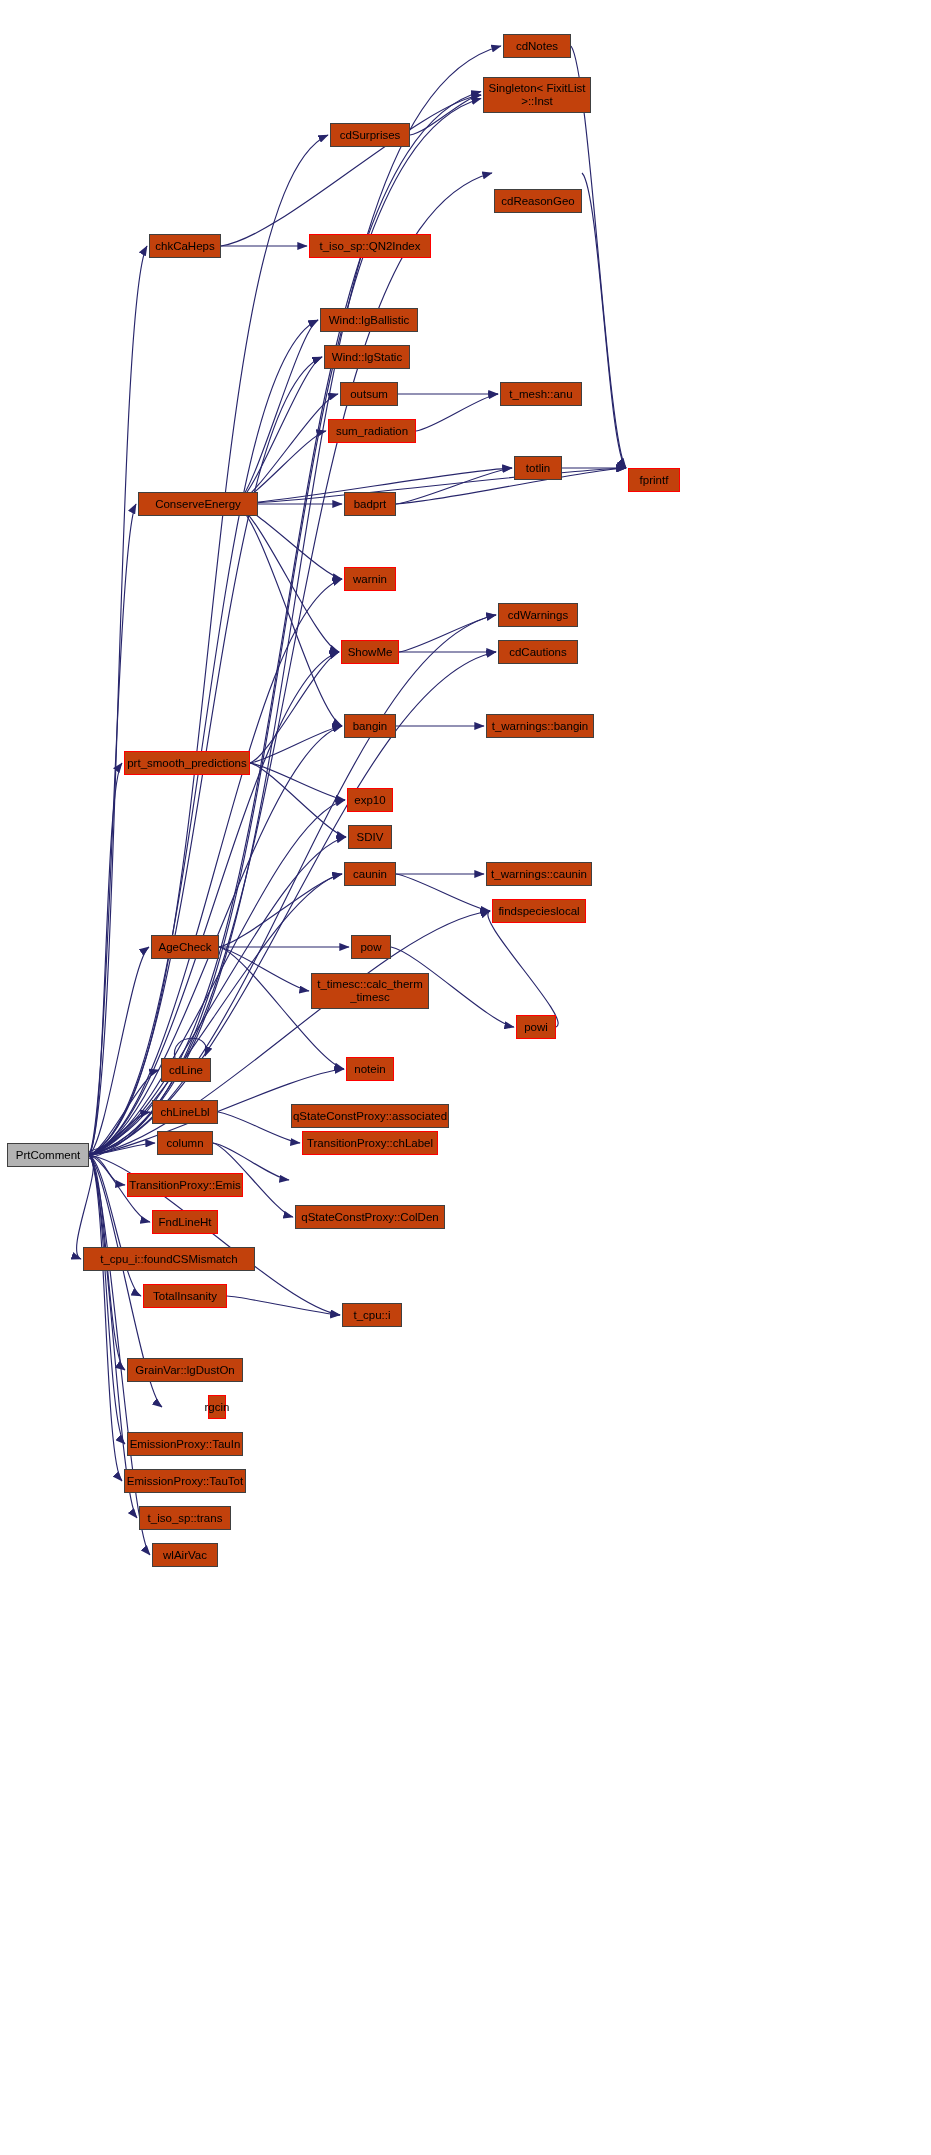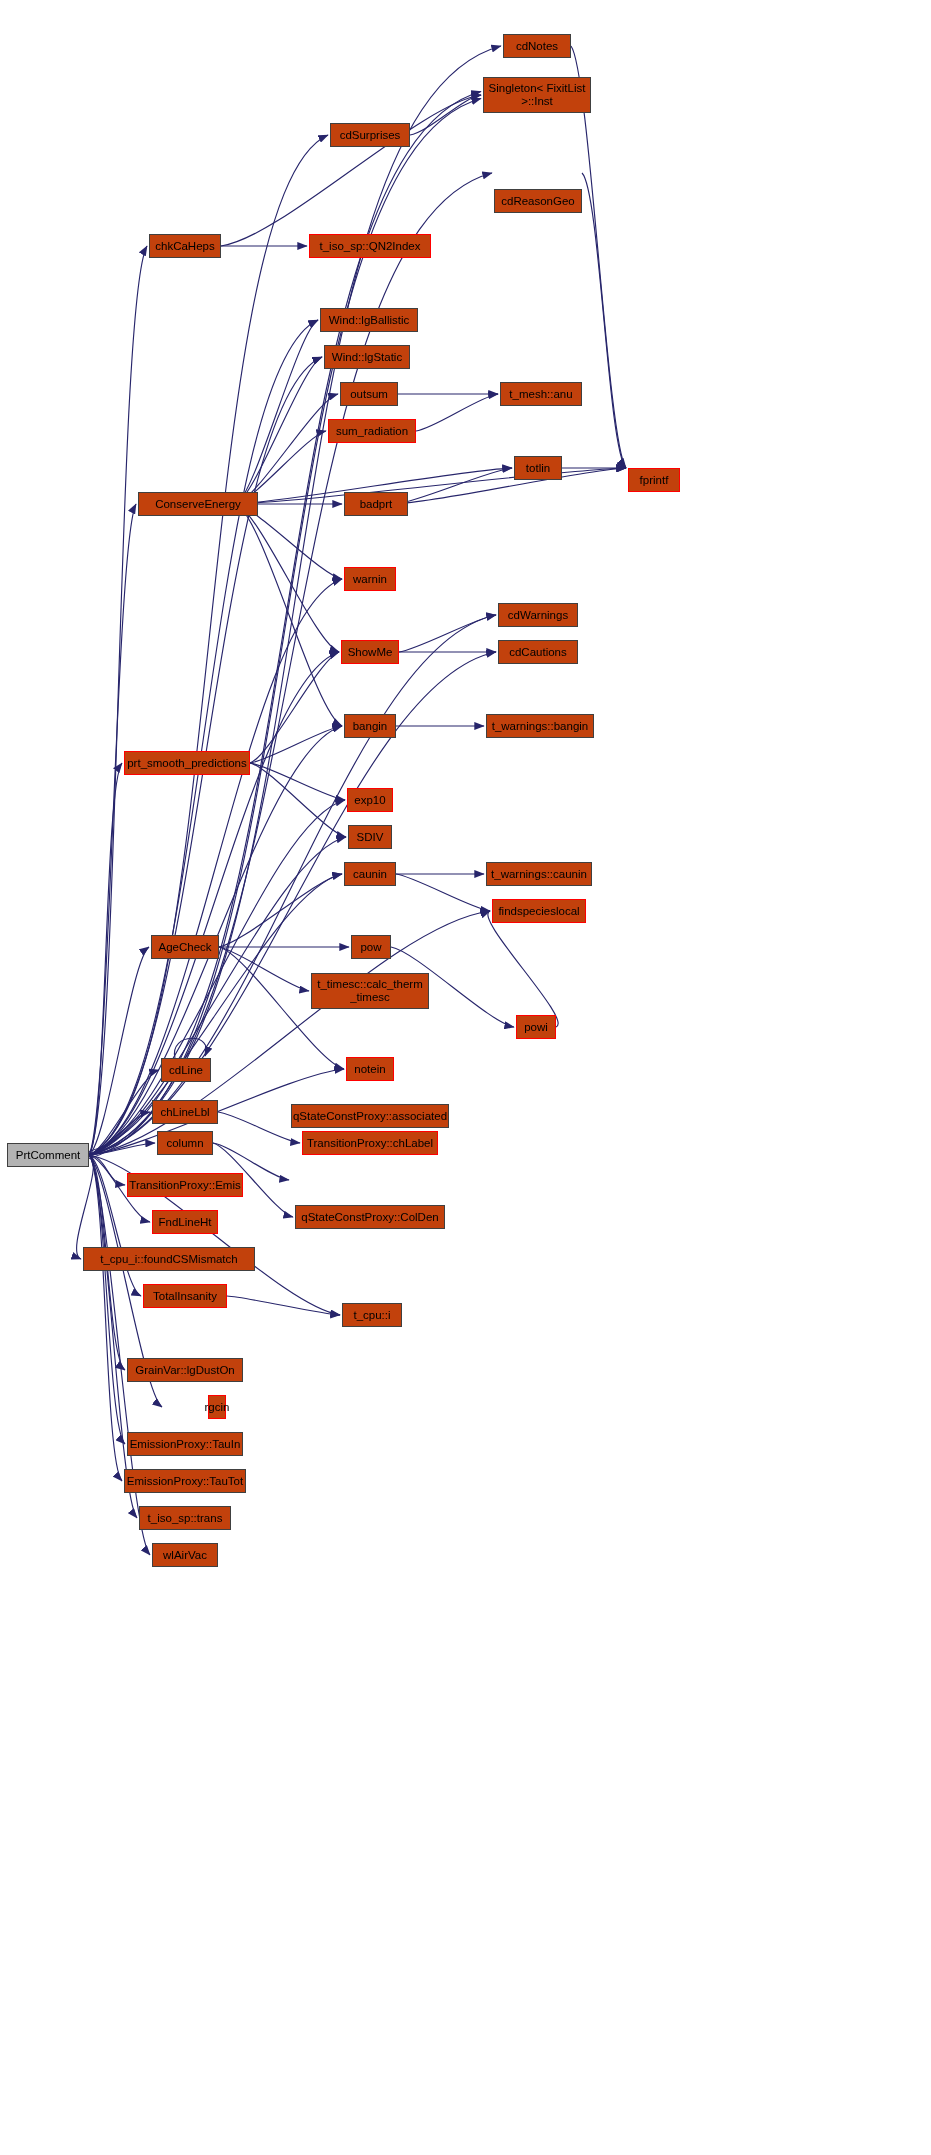--- a/index.html
+++ b/index.html
@@ -142,21 +142,21 @@
       <div class="node" style="left: 149px; top: 234px; width: 72px; height: 24px;"><span>chkCaHeps</span></div>
       <div class="node red" style="left: 309px; top: 234px; width: 122px; height: 24px;"><span>t_iso_sp::QN2Index</span></div>
       <div class="node" style="left: 320px; top: 308px; width: 98px; height: 24px;"><span>Wind::lgBallistic</span></div>
       <div class="node" style="left: 324px; top: 345px; width: 86px; height: 24px;"><span>Wind::lgStatic</span></div>
       <div class="node" style="left: 340px; top: 382px; width: 58px; height: 24px;"><span>outsum</span></div>
       <div class="node" style="left: 500px; top: 382px; width: 82px; height: 24px;"><span>t_mesh::anu</span></div>
       <div class="node red" style="left: 328px; top: 419px; width: 88px; height: 24px;"><span>sum_radiation</span></div>
       <div class="node" style="left: 514px; top: 456px; width: 48px; height: 24px;"><span>totlin</span></div>
       <div class="node red" style="left: 628px; top: 456px; width: 52px; height: 24px; margin-top: 12px;"><span>fprintf</span></div>
       <div class="node" style="left: 138px; top: 492px; width: 120px; height: 24px;"><span>ConserveEnergy</span></div>
-      <div class="node" style="left: 344px; top: 492px; width: 64px; height: 24px;"><span>badprt</span></div>
+      <div class="node" style="left: 344px; top: 492px; width: 52px; height: 24px;"><span>badprt</span></div>
       <div class="node red" style="left: 344px; top: 567px; width: 52px; height: 24px;"><span>warnin</span></div>
       <div class="node" style="left: 498px; top: 603px; width: 80px; height: 24px;"><span>cdWarnings</span></div>
       <div class="node red" style="left: 341px; top: 640px; width: 58px; height: 24px;"><span>ShowMe</span></div>
       <div class="node" style="left: 498px; top: 640px; width: 80px; height: 24px;"><span>cdCautions</span></div>
       <div class="node" style="left: 344px; top: 714px; width: 52px; height: 24px;"><span>bangin</span></div>
       <div class="node" style="left: 486px; top: 714px; width: 108px; height: 24px;"><span>t_warnings::bangin</span></div>
       <div class="node red" style="left: 124px; top: 751px; width: 126px; height: 24px;"><span>prt_smooth_predictions</span></div>
       <div class="node red" style="left: 347px; top: 788px; width: 46px; height: 24px;"><span>exp10</span></div>
       <div class="node" style="left: 348px; top: 825px; width: 44px; height: 24px;"><span>SDIV</span></div>
       <div class="node" style="left: 344px; top: 862px; width: 52px; height: 24px;"><span>caunin</span></div>

